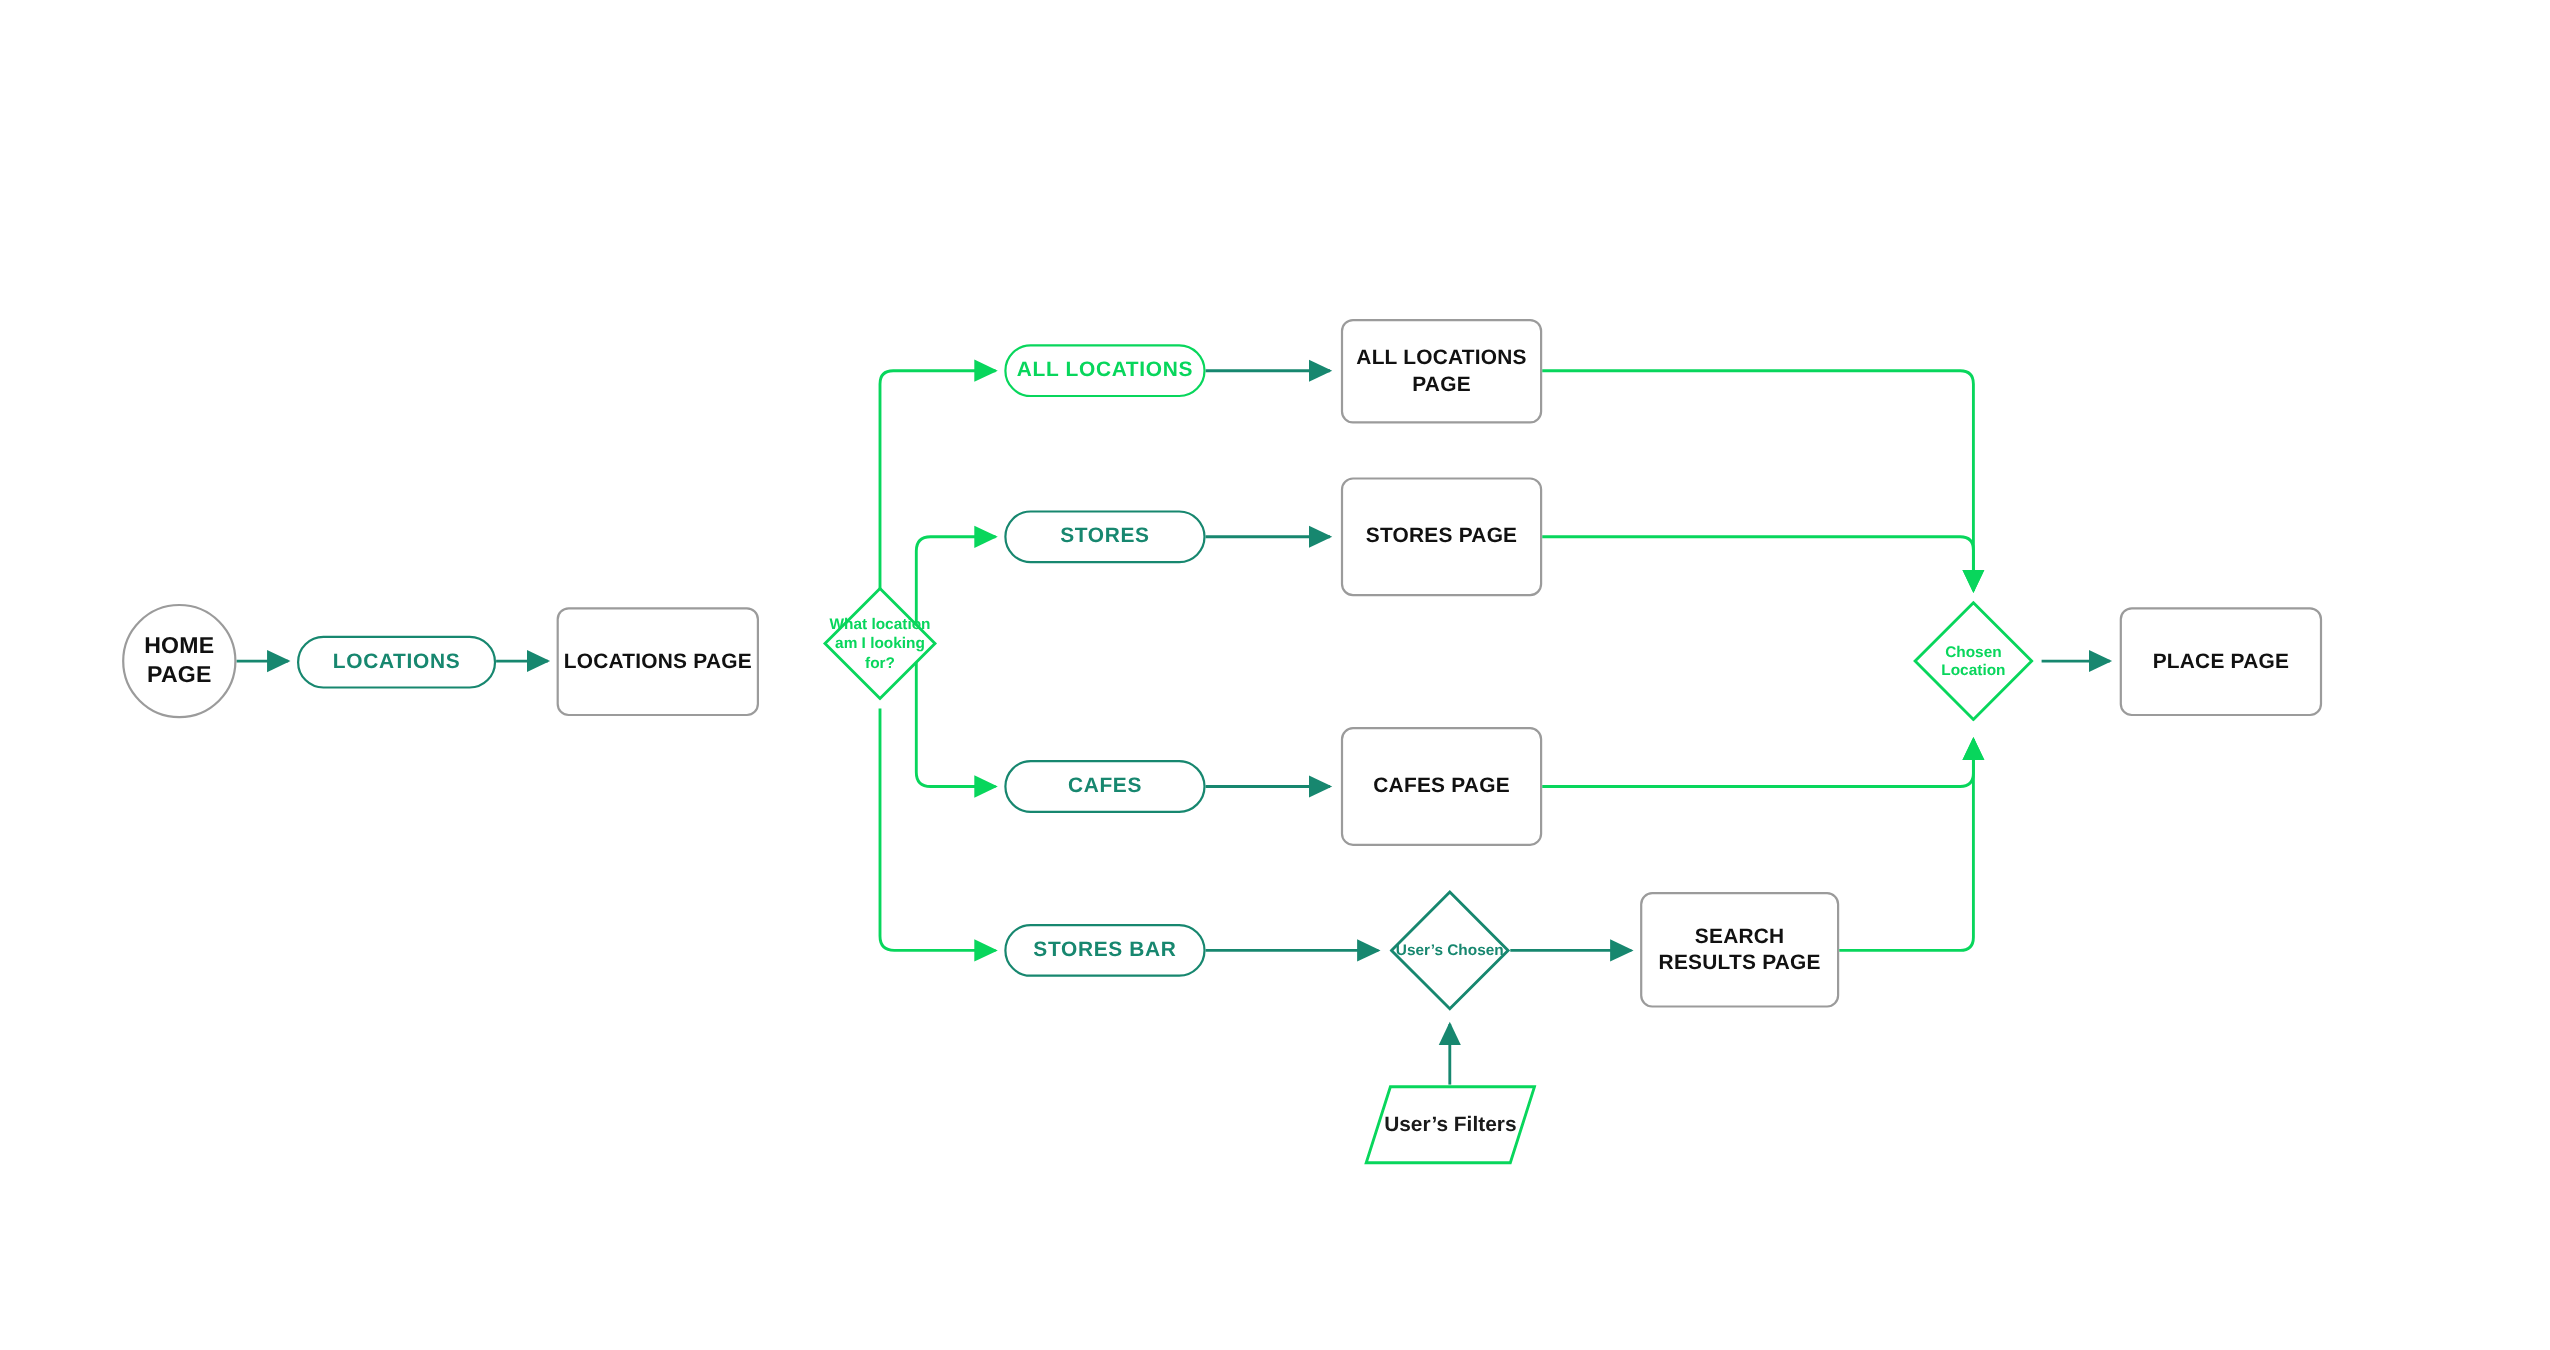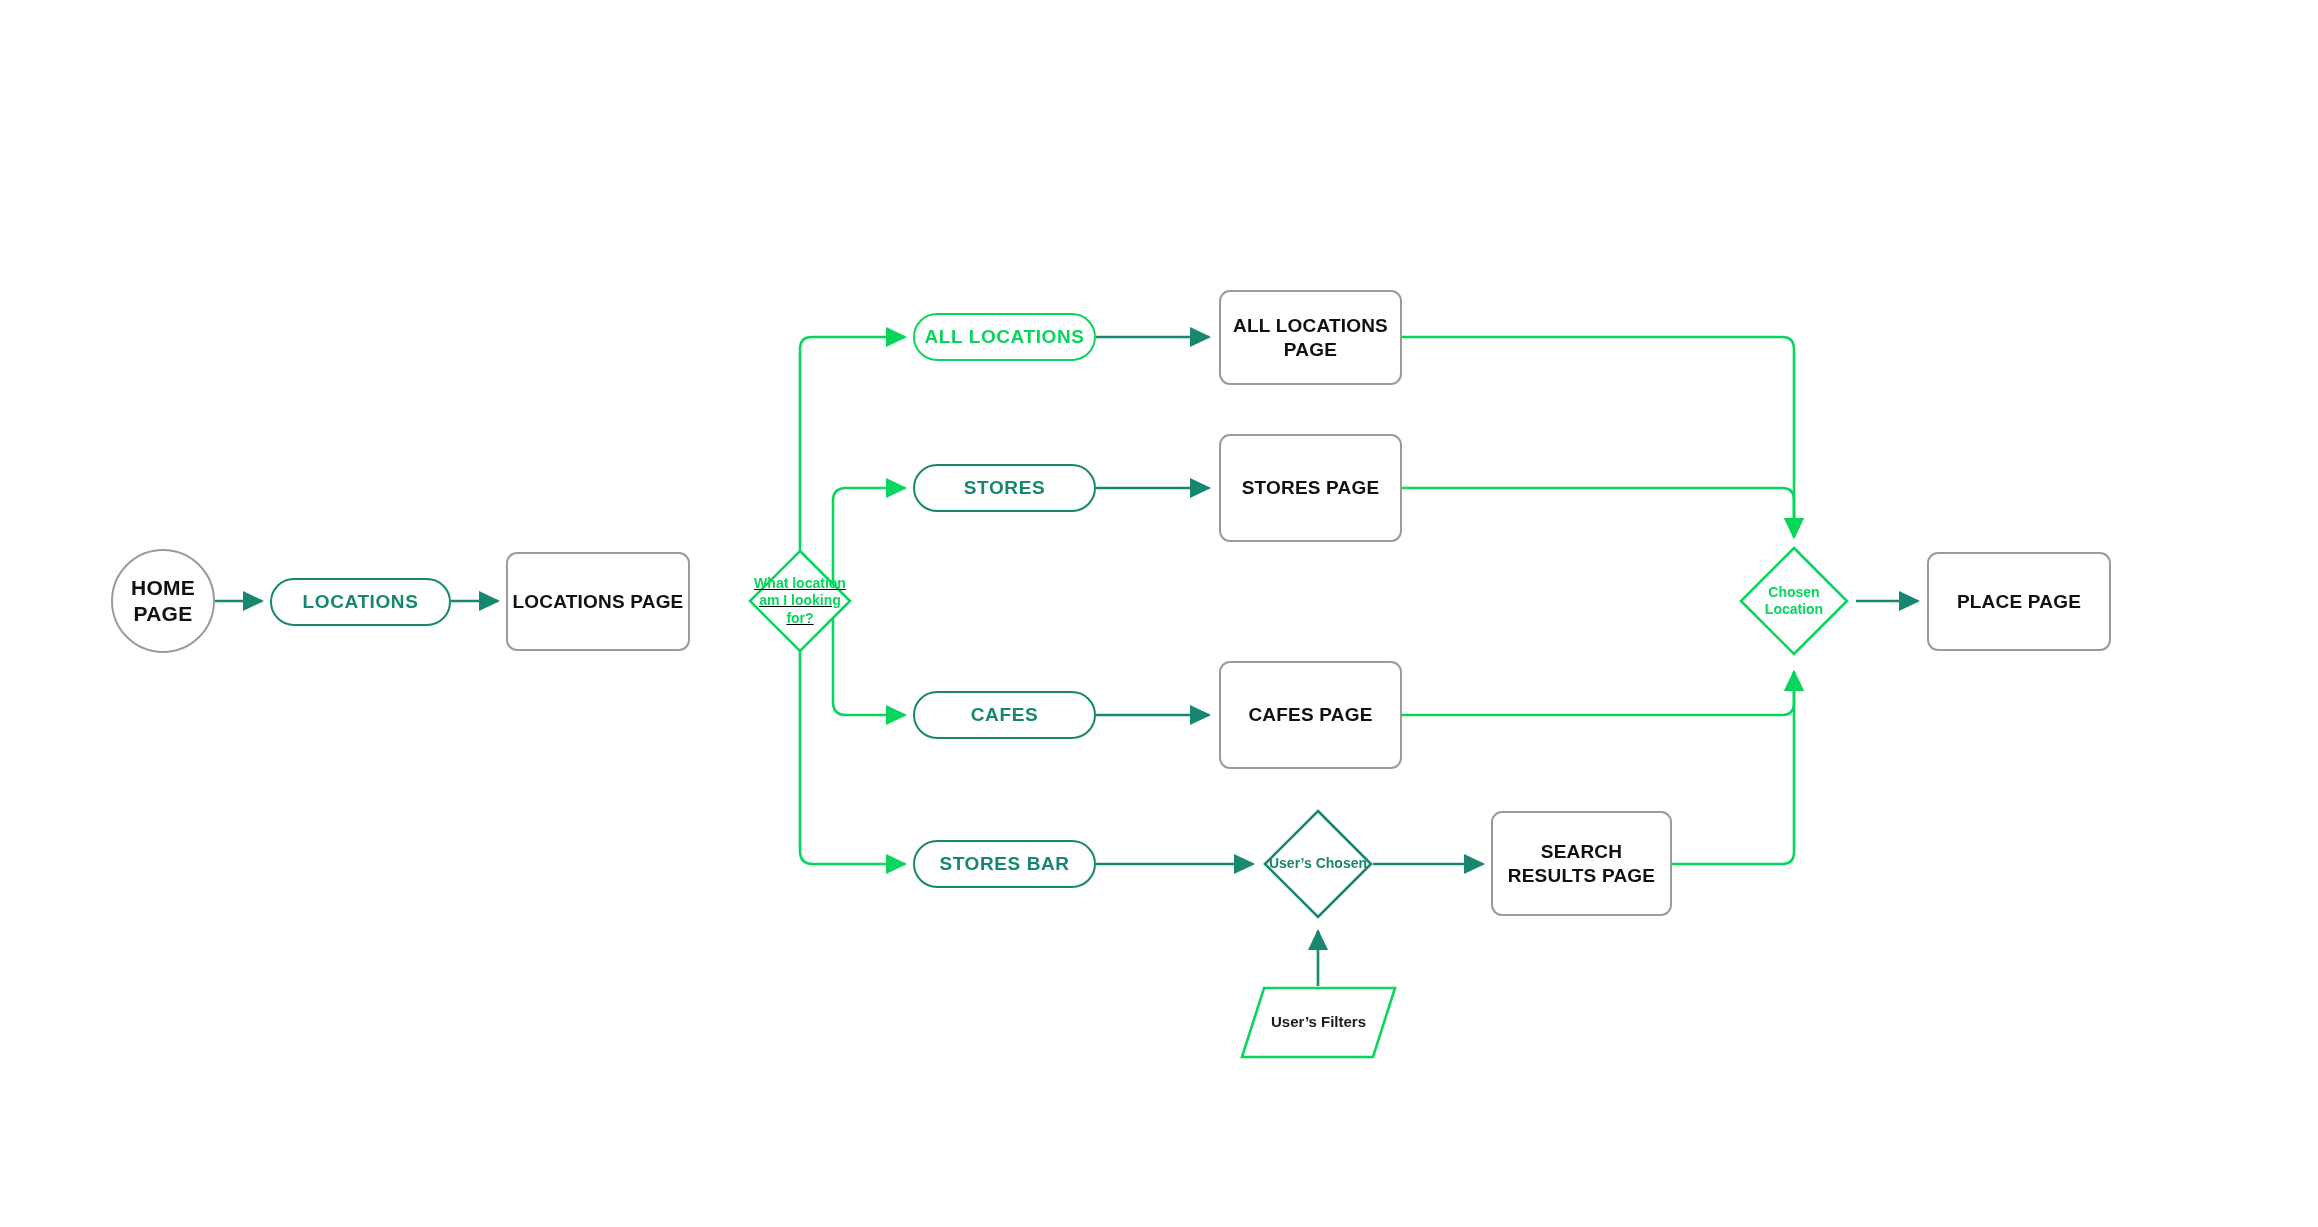--- a/index.html
+++ b/index.html
@@ -33,21 +33,21 @@
   
   .n-diamond{background:transparent;}
   .n-diamond .dshape{position:absolute;left:0;top:0;width:100%;height:100%;}
   .n-diamond .lbl{position:relative;z-index:2;}
   .n-diamond.green .lbl{color:#08d65c;font-size:14px;font-weight:700;line-height:1.25;}
   .n-diamond.teal .lbl{color:#17876f;font-size:14px;font-weight:600;}
 
   
   .n-para{background:transparent;}
   .n-para .pshape{position:absolute;left:0;top:0;width:100%;height:100%;}
-  .n-para .lbl{position:relative;z-index:2;color:#1a1a1a;font-size:15px;font-weight:600;}
+  .n-para .lbl{position:relative;z-index:2;color:#1a1a1a;font-size:19px;font-weight:600;}
 </style>
 </head>
 <body>
 
 <div id="canvas">
 
   <svg class="edges" viewBox="0 0 2318 1227" xmlns="http://www.w3.org/2000/svg">
     <defs>
       <marker id="ah-teal" markerWidth="9" markerHeight="9" refX="7.4" refY="4.5" orient="auto" markerUnits="strokeWidth">
         <path d="M0,0.6 L8.2,4.5 L0,8.4 Z" fill="#17876f"></path>
@@ -96,21 +96,21 @@
   </div>
 
   <div class="node n-pill teal" style="left:270px;top:578px;width:181px;height:48px;text-align:center;">
     <span class="lbl">LOCATIONS</span>
   </div>
 
   <div class="node n-rect" style="left:506px;top:552px;width:184px;height:99px;">
     <span class="lbl">LOCATIONS PAGE</span>
   </div>
 
-  <div class="node n-diamond green" style="left:748px;top:549px;width:104px;height:104px;text-decoration:underline;">
+  <div class="node n-diamond green" style="left:748px;top:533px;width:104px;height:104px;">
     <svg class="dshape" viewBox="0 0 104 104" xmlns="http://www.w3.org/2000/svg">
       <polygon points="52,2 102,52 52,102 2,52" fill="#ffffff" stroke="#08d65c" stroke-width="2.6"></polygon>
     </svg>
     <span class="lbl">What location
 am I looking
 for?</span>
   </div>
 
   <div class="node n-pill green" style="left:913px;top:313px;width:183px;height:48px;">
     <span class="lbl">ALL LOCATIONS</span>

